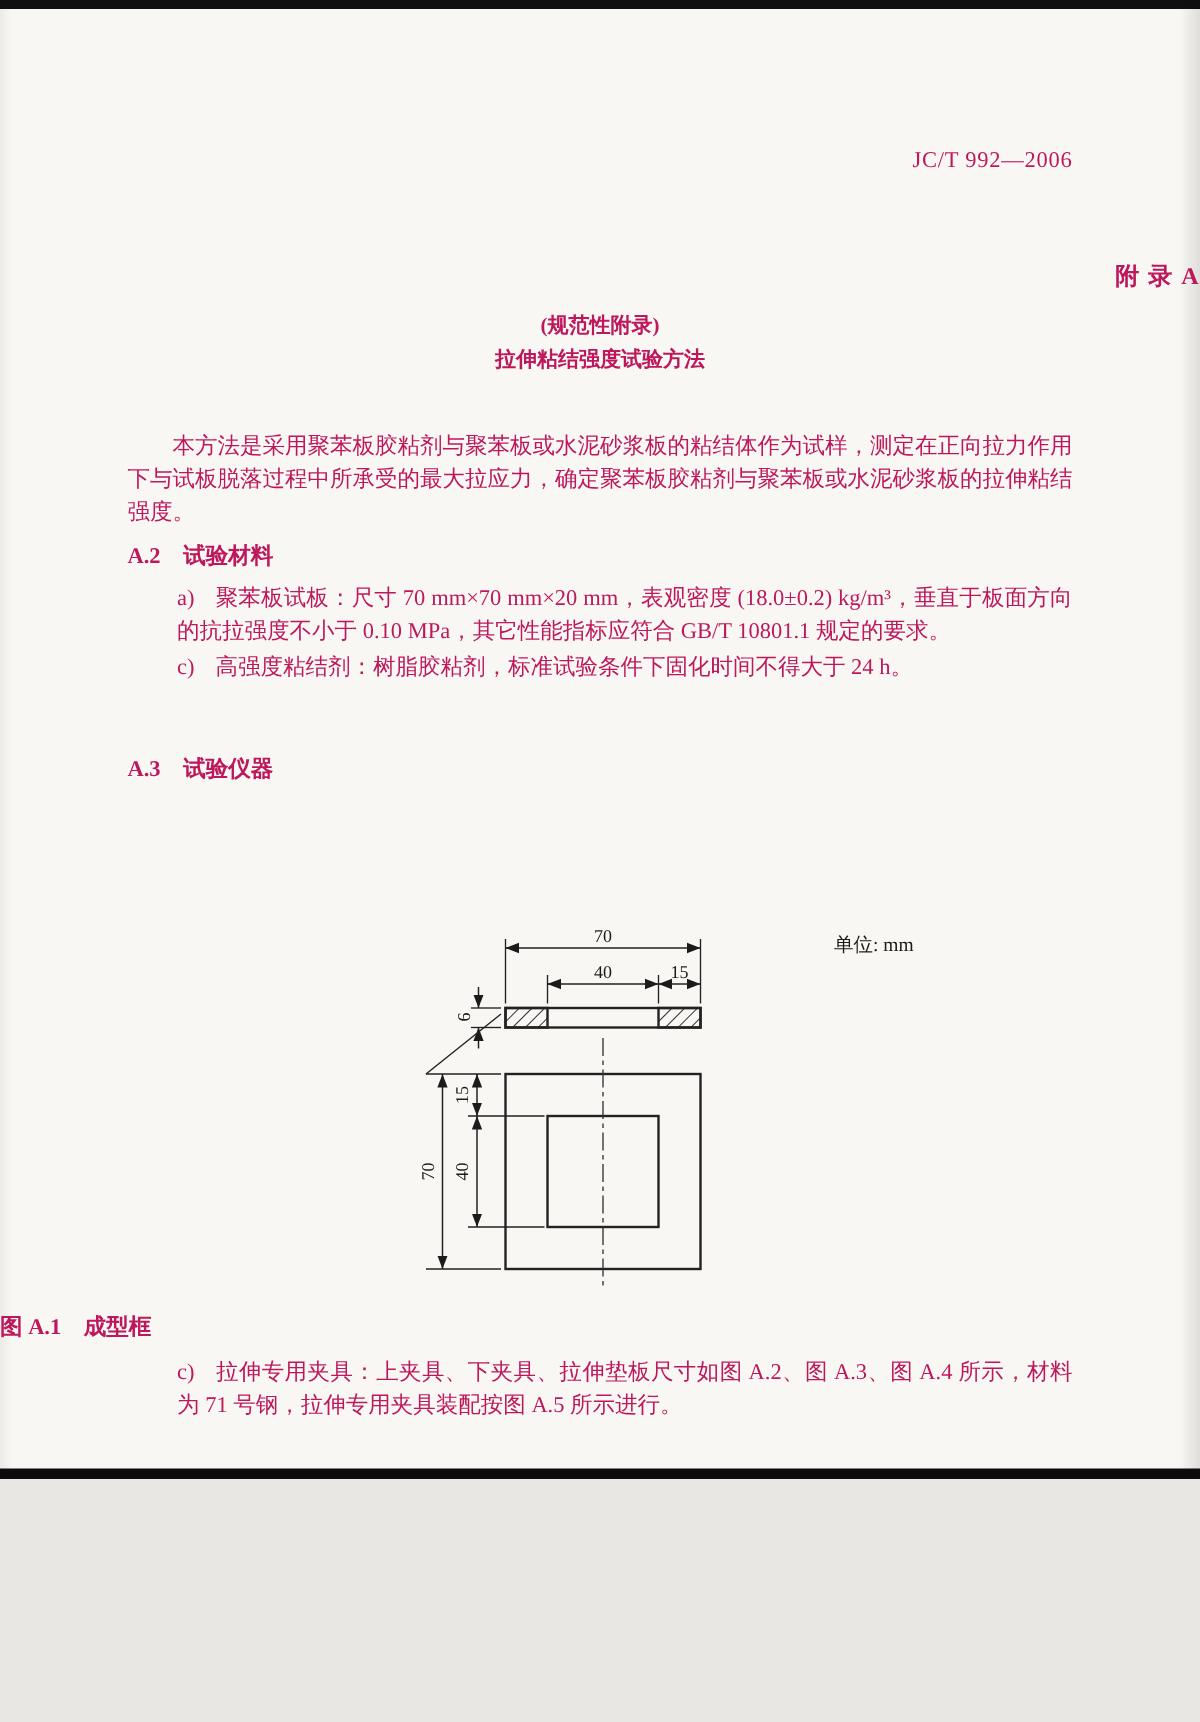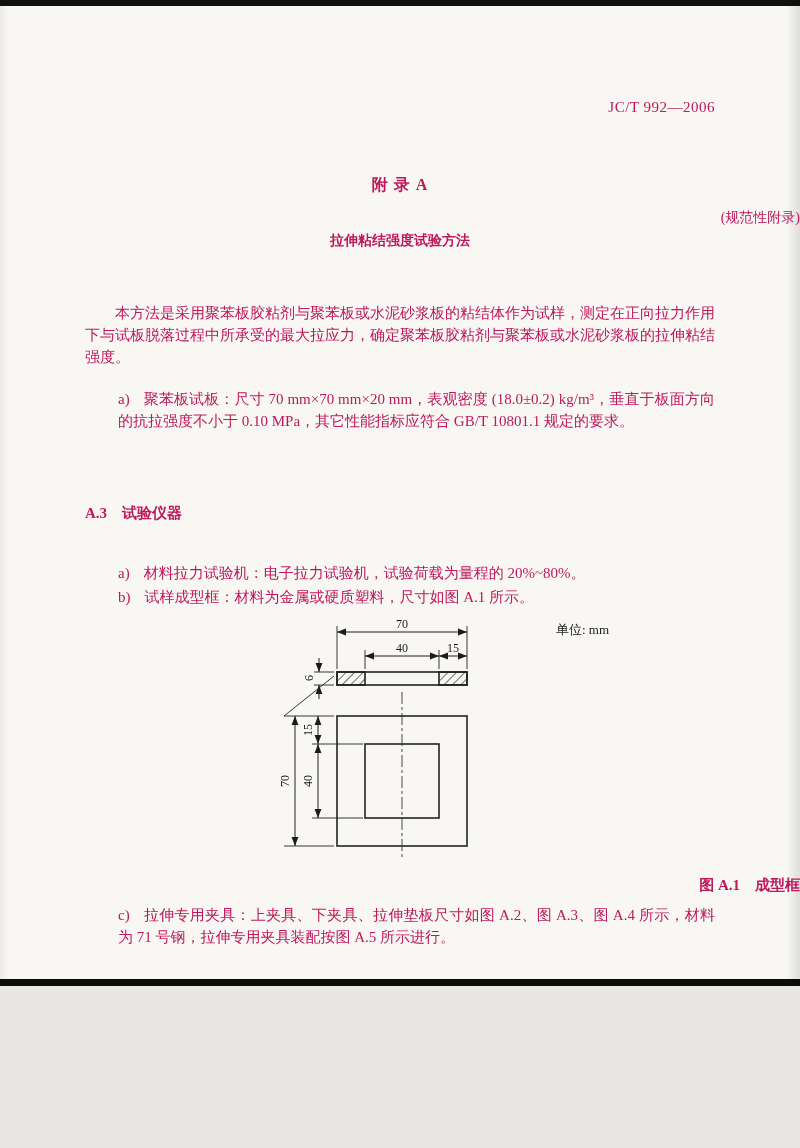--- a/index.html
+++ b/index.html
@@ -20,37 +20,37 @@
   .scan-top    { position: absolute; top: 0;    left: 0; width: 100%; height: 6px;  background: #101010; }
   .scan-bottom { position: absolute; bottom: 0; left: 0; width: 100%; height: 7px;  background: #0c0c0c; }
   .scan-right  { position: absolute; top: 0; right: 0; width: 14px; height: 100%;
                  background: linear-gradient(to right, rgba(0,0,0,0), rgba(0,0,0,0.10)); }
   .scan-left   { position: absolute; top: 0; left: 0; width: 8px; height: 100%;
                  background: linear-gradient(to left, rgba(0,0,0,0), rgba(0,0,0,0.05)); }
   .body-block { position: absolute; left: 85px; width: 630px; }
 
   .doc-number { position: absolute; top: 96px; right: 85px; font-size: 15px; letter-spacing: 0.5px; }
 
-  .title-appendix { position: absolute; top: 174px; left: 0; width: 100%; text-align: center;
+  .title-appendix { position: absolute; top: 174px; left: 0; width: 100%; text-align: right;
                     font-weight: bold; font-size: 16px; letter-spacing: 1px; }
-  .title-note     { position: absolute; top: 207px; left: 0; width: 100%; text-align: right;
-                    font-weight: normal; font-size: 14px; }
+  .title-note     { position: absolute; top: 207px; left: 0; width: 100%; text-align: center;
+                    font-weight: bold; font-size: 14px; }
   .title-method   { position: absolute; top: 230px; left: 0; width: 100%; text-align: center;
                     font-weight: bold; font-size: 14px; }
 
   .sec-heading { font-weight: bold; font-size: 15px; }
   .sec-heading .sec-title { margin-left: 15px; }
 
   .para { text-indent: 2em; text-align: justify; }
 
   .list-item { padding-left: 33px; text-align: justify; margin-bottom: 2px; }
   .list-item .marker { margin-right: 14px; }
 
   .figure-wrap { position: absolute; left: 270px; top: 612px; width: 370px; height: 258px; }
-  .figure-caption { position: absolute; top: 874px; left: 0; width: 100%; text-align: right;
+  .figure-caption { position: absolute; top: 874px; left: 0; width: 100%; text-align: left;
                     font-weight: bold; font-size: 15px; }
 
   .page-number { position: absolute; top: 1086px; right: 85px; font-weight: bold; font-size: 16px; }
 
   svg text { font-family: "Liberation Serif", "DejaVu Serif", serif; font-size: 12px; fill: #1b1b1b; }
   svg .unit-text { font-size: 13px; }
   .objline { stroke: #222; stroke-width: 1.6; fill: none; }
   .dimline { stroke: #222; stroke-width: 1; fill: none; }
   .extline { stroke: #222; stroke-width: 0.9; fill: none; }
   .centerline { stroke: #333; stroke-width: 0.9; fill: none; stroke-dasharray: 12 3 3 3; }
@@ -64,38 +64,36 @@
   <div class="scan-bottom"></div>
   <div class="scan-right"></div>
   <div class="scan-left"></div>
 
   <div class="doc-number">JC/T 992—2006</div>
 
   <div class="title-appendix">附 录 A</div>
   <div class="title-note">(规范性附录)</div>
   <div class="title-method">拉伸粘结强度试验方法</div>
 
-  <div class="body-block para" style="top:302px">本方法是采用聚苯板胶粘剂与聚苯板或水泥砂浆板的粘结体作为试样，测定在正向拉力作用下与试板脱落过程中所承受的最大拉应力，确定聚苯板胶粘剂与聚苯板或水泥砂浆板的拉伸粘结强度。</div>
+  <div class="body-block para" style="top:287px">本方法是采用聚苯板胶粘剂与聚苯板或水泥砂浆板的粘结体作为试样，测定在正向拉力作用下与试板脱落过程中所承受的最大拉应力，确定聚苯板胶粘剂与聚苯板或水泥砂浆板的拉伸粘结强度。</div>
 
+  <div class="body-block sec-heading" style="top:360px">
+    <span class="sec-num">A.2</span><span class="sec-title">试验材料</span>
+  </div>
   <div class="body-block" style="top:388px">
     <div class="list-item">
       <span class="marker">a)</span><span>聚苯板试板：尺寸 70 mm×70 mm×20 mm，表观密度 (18.0±0.2) kg/m³，垂直于板面方向的抗拉强度不小于 0.10 MPa，其它性能指标应符合 GB/T 10801.1 规定的要求。</span>
+    </div>
+    <div class="list-item">
+      <span class="marker">c)</span><span>高强度粘结剂：树脂胶粘剂，标准试验条件下固化时间不得大于 24 h。</span>
     </div>
   </div>
 
   <div class="body-block sec-heading" style="top:502px">
     <span class="sec-num">A.3</span><span class="sec-title">试验仪器</span>
-  </div>
-  <div class="body-block" style="top:562px">
-    <div class="list-item">
-      <span class="marker">a)</span><span>材料拉力试验机：电子拉力试验机，试验荷载为量程的 20%~80%。</span>
-    </div>
-    <div class="list-item">
-      <span class="marker">b)</span><span>试样成型框：材料为金属或硬质塑料，尺寸如图 A.1 所示。</span>
-    </div>
   </div>
 
   <div class="figure-wrap">
     <svg width="370" height="258" viewBox="0 0 370 258">
       <defs>
         <pattern id="hatch" patternUnits="userSpaceOnUse" width="6" height="6" patternTransform="rotate(45)">
           <line x1="0" y1="0" x2="0" y2="6" stroke="#2a2a2a" stroke-width="1.3"></line>
         </pattern>
         <marker id="arr" viewBox="0 0 10 10" refX="10" refY="5" markerWidth="9" markerHeight="9" orient="auto-start-reverse">
           <path d="M0,1.2 L10,5 L0,8.8 z" fill="#1b1b1b"></path>

